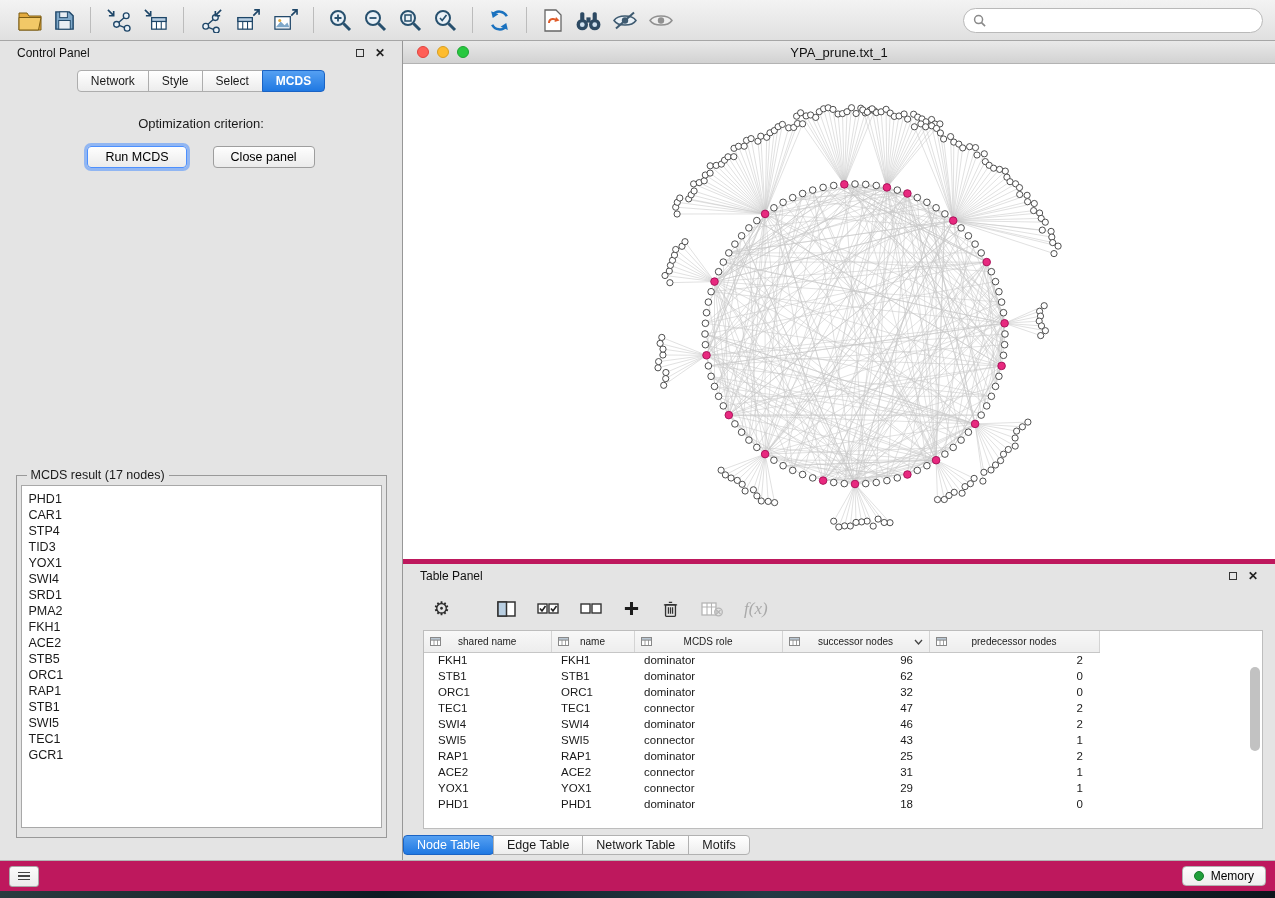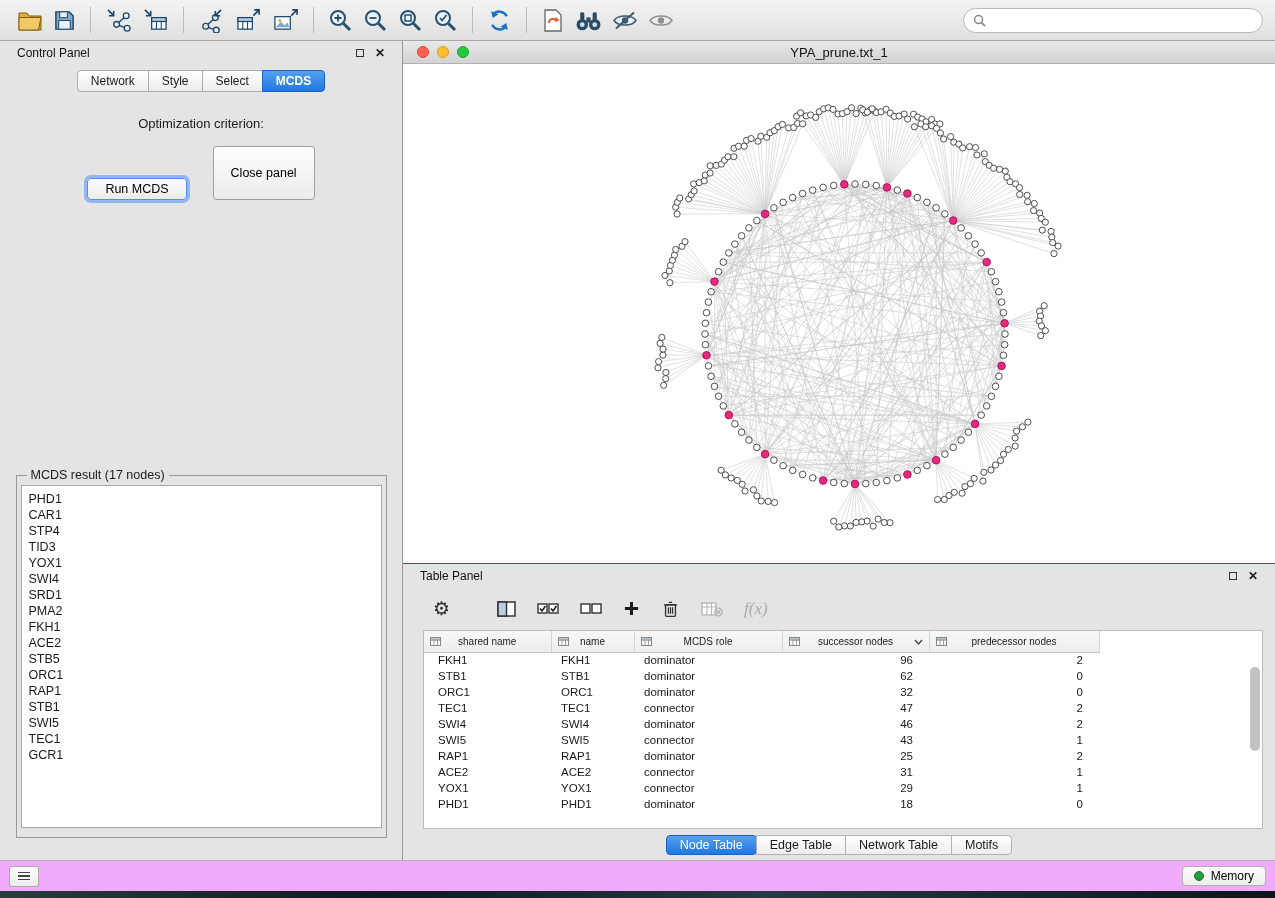--- a/index.html
+++ b/index.html
@@ -41,33 +41,33 @@
   .combo { margin-top:10px; width:316px; height:23px; border:1px solid #a9a9a9; border-radius:4px;
            background:#fff; display:flex; align-items:center; cursor:pointer; }
   .combo-text { flex:1; font-size:12px; padding:0 9px; white-space:nowrap; overflow:hidden; }
   .combo-btn { width:19px; height:23px; margin-right:-1px; border-radius:0 4px 4px 0;
                background:linear-gradient(#6fadf8,#2e7ae0); display:flex; flex-direction:column;
                align-items:center; justify-content:center; color:#fff; }
   .combo-btn span { font-size:6px; line-height:6px; }
   .btn-row { display:flex; gap:26px; margin-top:15px; }
   .btn { font-size:12.5px; padding:3px 17px; background:linear-gradient(#fefefe,#ebebeb);
          border:1px solid #9e9e9e; border-radius:4px; cursor:pointer; }
-  .btn.focus { box-shadow:0 0 0 3px rgba(77,144,254,0.55); border-color:#4d90fe;margin-top:32px; }
+  .btn.focus { box-shadow:0 0 0 3px rgba(77,144,254,0.55); border-color:#4d90fe; }
 
   .result-fieldset { margin-top:auto; margin-bottom:22px; width:371px; height:370px;
                      border:1px solid #999; padding:3px 4px 6px; }
   .result-fieldset legend { font-size:12.5px; padding:0 4px; margin-left:6px; }
   .result-list { width:100%; height:343px; background:#fff; border:1px solid #a8a8a8;
                  overflow:hidden; padding:5px 7px; font-size:12.5px; line-height:16px; }
   .result-list div { cursor:default; }
 
   
   .right { flex:1 1 auto; display:flex; flex-direction:column; min-width:0; }
   .net-window { height:523px; flex:0 0 523px; display:flex; flex-direction:column;
-                border-bottom:1px solid #be185d;justify-content:space-between; }
+                border-bottom:5px solid #be185d;justify-content:space-between; }
   .net-titlebar { height:23px; flex:0 0 23px; background:linear-gradient(#e9e9e9,#d2d2d2);
                   border-bottom:1px solid #b3b3b3; position:relative; display:flex;
                   align-items:center; justify-content:center; font-size:13px; color:#111; }
   .lights { position:absolute; left:14px; top:5px; display:flex; gap:8px; }
   .light { width:12px; height:12px; border-radius:50%; cursor:pointer; }
   .light.red { background:#ff5f57; border:1px solid #e0443e; }
   .light.yellow { background:#febc2e; border:1px solid #d89e21; }
   .light.green { background:#28c840; border:1px solid #1ea433; }
   .net-canvas { flex:1 1 auto; background:#fff; position:relative; overflow:hidden; }
   .net-canvas svg { position:absolute; inset:0; }
@@ -86,30 +86,30 @@
        border-right:1px solid #d4d4d4; border-bottom:1px solid #c6c6c6; height:21px;
        position:relative; text-align:center; cursor:pointer; }
   th .th-ic { position:absolute; left:6px; top:6px; }
   th .sort-ic { position:absolute; right:6px; top:8px; }
   td { font-size:11.5px; height:16px; padding:0 10px; white-space:nowrap; overflow:hidden; }
   td:first-child { padding-left:14px; }
   td.num { text-align:right; padding-right:16px; }
   .vscroll { position:absolute; right:2px; top:24px; bottom:3px; width:10px; border-radius:5px; }
   .vthumb { position:absolute; top:12px; right:0; width:10px; height:84px; background:#c2c2c2;
             border-radius:5px; cursor:pointer; }
-  .tp-tabs { height:31px; flex:0 0 31px; display:flex; align-items:center; justify-content:center; }
+  .tp-tabs { height:31px; flex:0 0 31px; display:flex; align-items:center; justify-content:flex-start; }
   .tp-tab { font-size:12.5px; padding:2px 13px; border:1px solid #b1b1b1;
             background:linear-gradient(#ffffff,#ededed); margin-left:-1px; cursor:pointer; }
   .tp-tab:first-child { margin-left:0; }
   .tp-tab.active { background:linear-gradient(#55a0f2,#1f78e2); color:#fff; border-color:#1a63c4;
                    border-radius:4px; }
   .tp-tab:last-child { border-radius:0 4px 4px 0; }
 
   
-  .statusbar { height:31px; flex:0 0 31px; background:#f0abfc; border-top:1px solid #b3b3b3;
+  .statusbar { height:31px; flex:0 0 31px; background:#be185d; border-top:1px solid #b3b3b3;
                display:flex; align-items:center; padding:0 9px; }
   .menu-btn { width:30px; height:21px; border:1px solid #a8a8a8; border-radius:3px;
               background:linear-gradient(#fbfbfb,#ececec); display:flex; flex-direction:column;
               align-items:center; justify-content:center; gap:2px; cursor:pointer; }
   .menu-btn i { display:block; width:12px; height:1.5px; background:#444; }
   .memory-btn { margin-left:auto; display:flex; align-items:center; gap:7px; border:1px solid #b1b1b1;
                 border-radius:4px; background:linear-gradient(#fdfdfd,#eeeeee); padding:2px 11px;
                 font-size:12px; cursor:pointer; }
   .mem-dot { width:10px; height:10px; border-radius:50%; background:#1f9e3a; border:1px solid #157a2a; }
 

